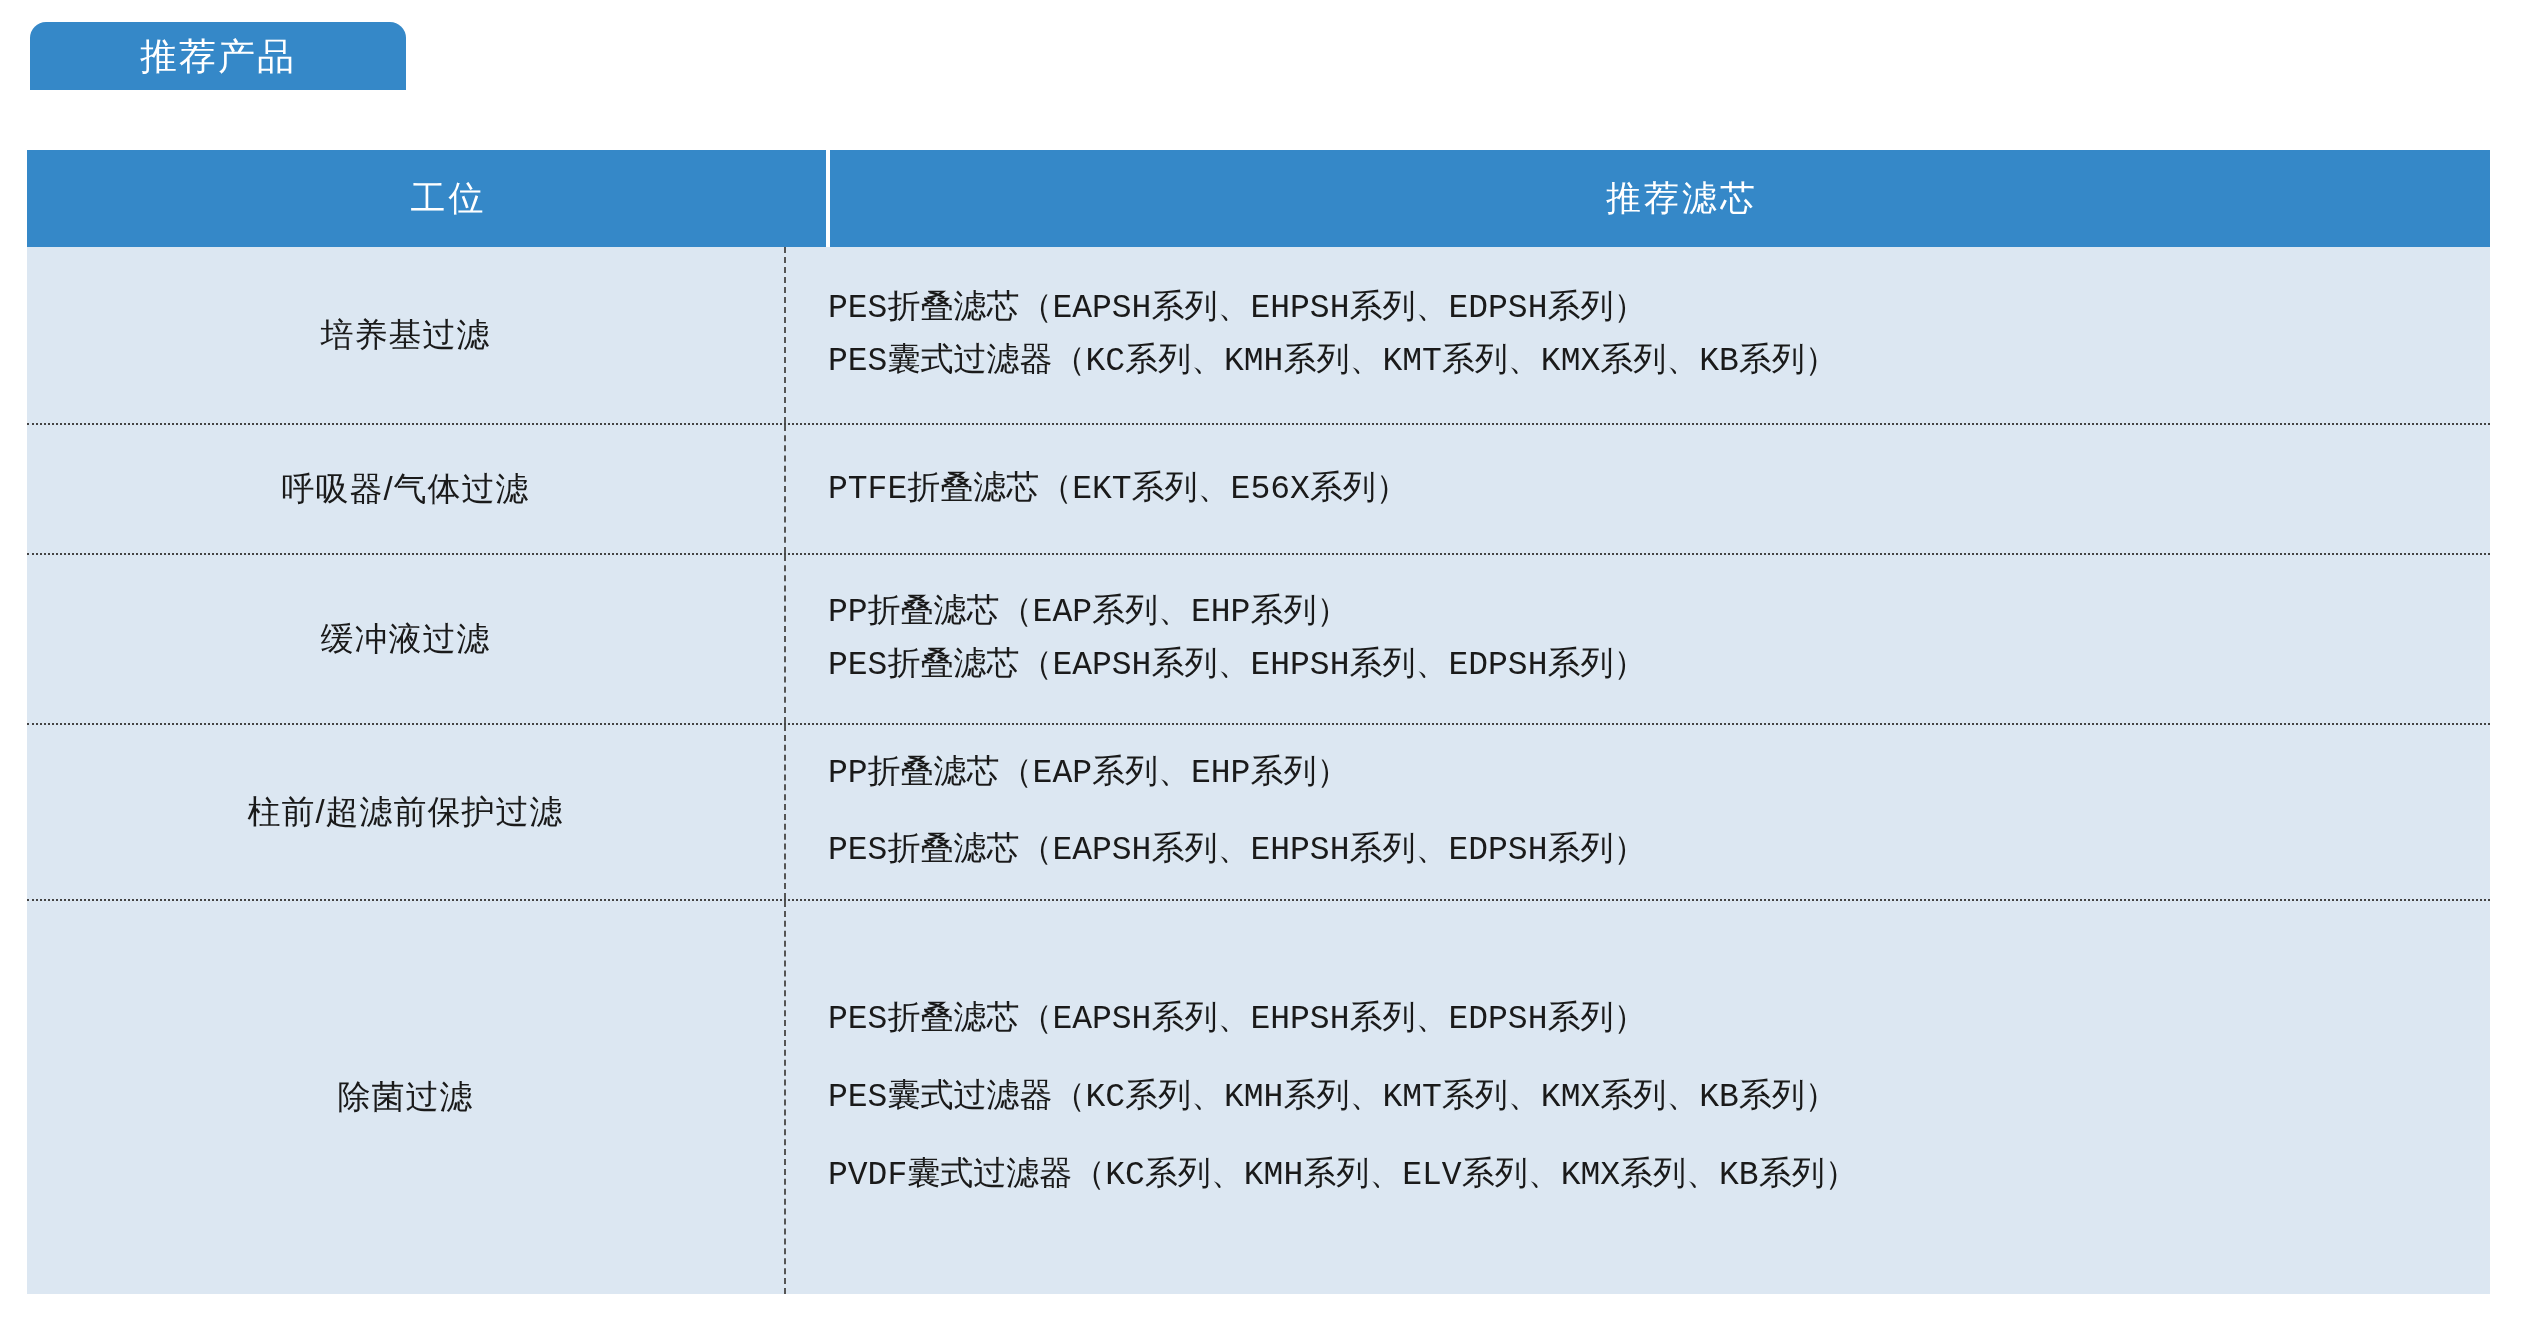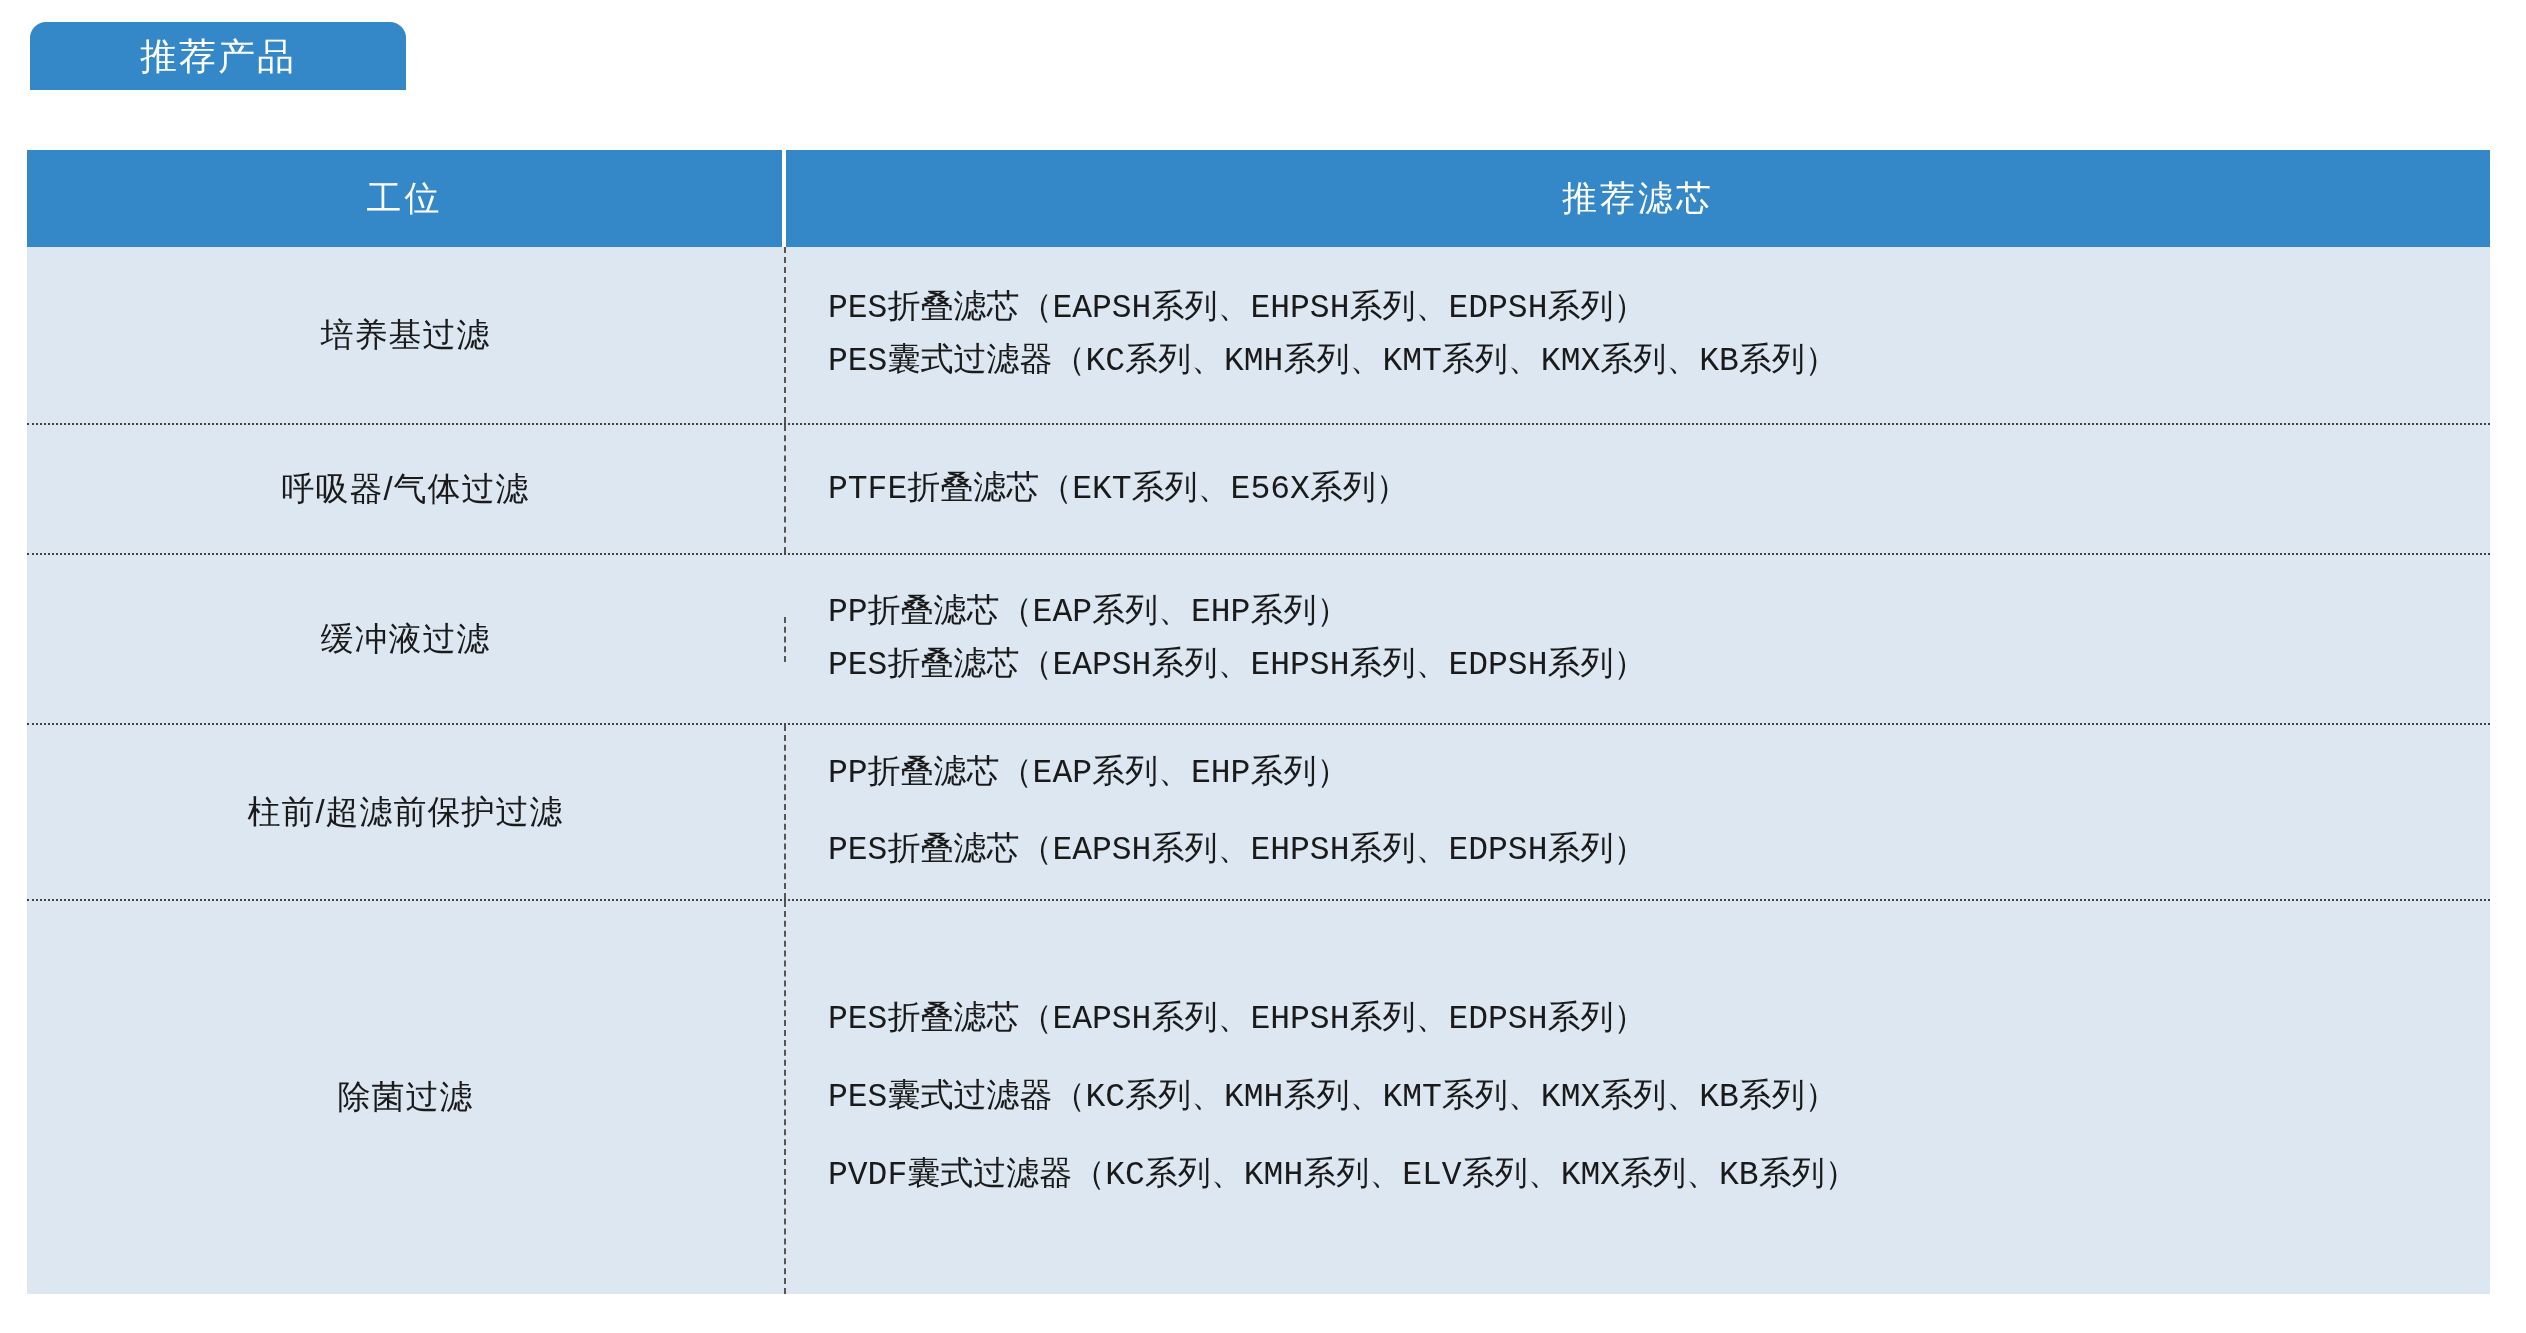--- a/index.html
+++ b/index.html
@@ -64,20 +64,21 @@
     height: 97px;
   }
   .head-cell {
     display: flex;
     align-items: center;
     justify-content: center;
     box-sizing: border-box;
     color: #ffffff;
     font-size: 35px;
     letter-spacing: 3px;
+    margin-left: 44px;
   }
   .head-cell.c1 {
     width: 759px;
     border-right: 4px solid #ffffff;
   }
   .head-cell.c2 {
     flex: 1;
   }
 
   .body-row {
@@ -118,21 +119,21 @@
   }
 
   
   .gap-tight .cell-line + .cell-line { margin-top: 20px; }
   .gap-wide  .cell-line + .cell-line { margin-top: 44px; }
   .gap-last  .cell-line + .cell-line { margin-top: 45px; }
 
   
   .r0 { min-height: 176px; }
   .r1 { min-height: 130px; }
-  .r2 { min-height: 170px; align-items: center; }
+  .r2 { min-height: 170px; }
   .r3 { min-height: 176px; }
   .r4 { min-height: 395px; }
 </style>
 </head>
 <body>
 
 <div class="page">
 
   <div class="tab">
     <span class="tab-label">推荐产品</span>

